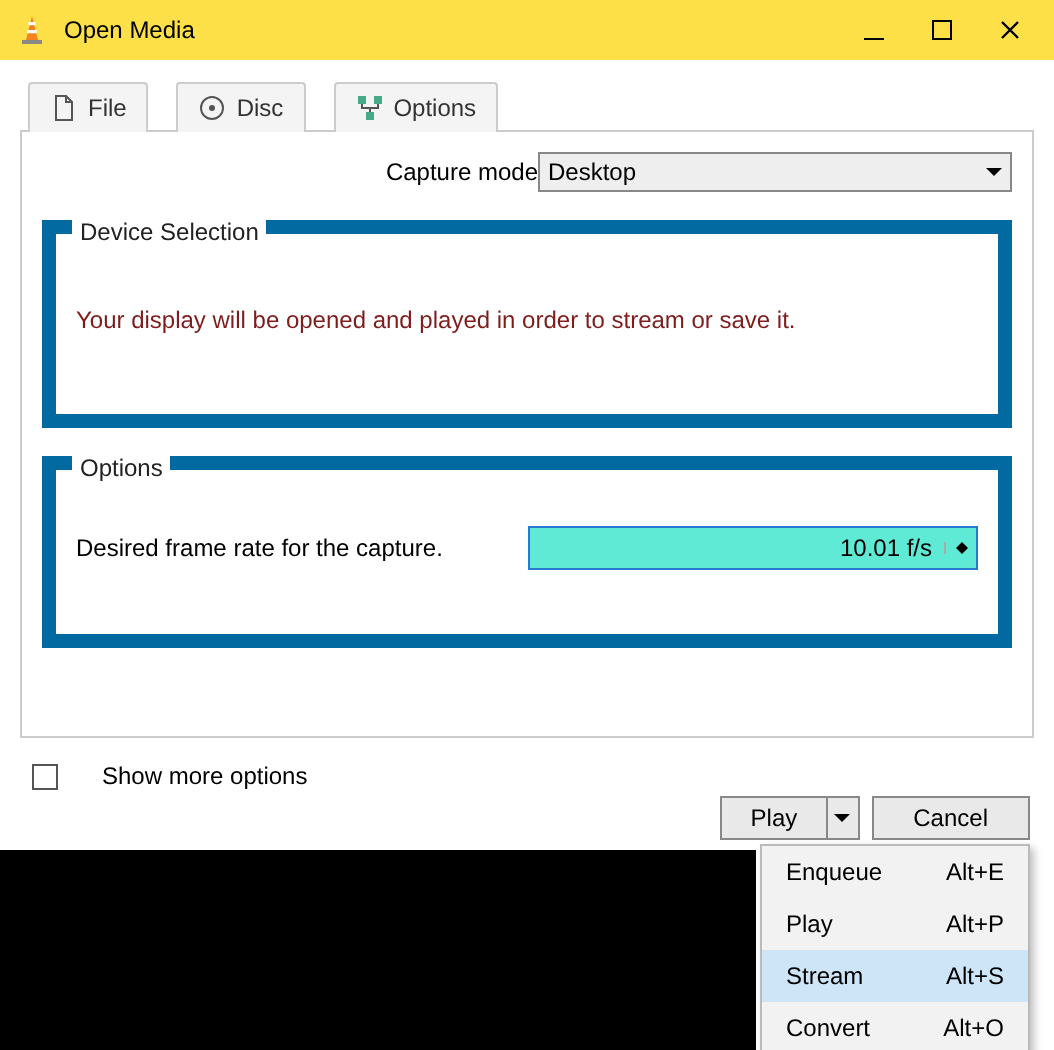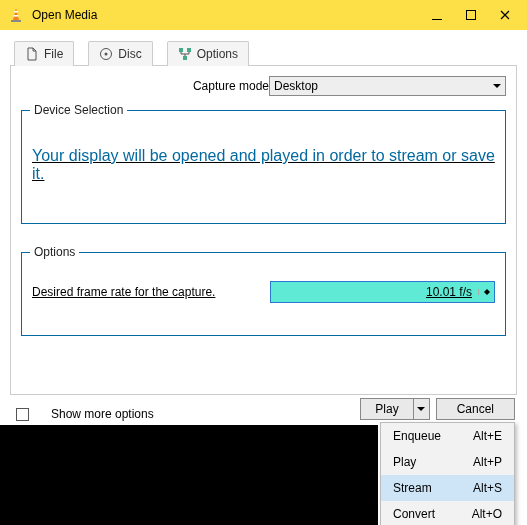--- a/index.html
+++ b/index.html
@@ -24,23 +24,23 @@
 .tab .ticon { width: 14px; height: 14px; }
 
 
 .tabbody { border: 1px solid #ccc; border-top: none; padding: 10px 10px 30px 10px; background: #fff; }
 
 .moderow { display: flex; align-items: center; margin-bottom: 14px; }
 .moderow .label { width: 248px; text-align: right; }
 .moderow .combo { flex: 1; display: flex; border: 1px solid #888; height: 20px; background: #eee; align-items: center; padding: 0 4px; justify-content: space-between; cursor: default; }
 .combo .caret { width: 0; height: 0; border-left: 4px solid transparent; border-right: 4px solid transparent; border-top: 4px solid #000; }
 
-.group { border: 1px solid #0369a1; padding: 14px 10px 18px 10px; margin-bottom: 28px; position: relative; text-decoration: underline; }
+.group { border: 7px solid #0369a1; padding: 14px 10px 18px 10px; margin-bottom: 14px; position: relative; }
 .group .legend { position: absolute; top: -8px; left: 8px; background: #fff; padding: 0 4px; font-size: 12px; color: #222; }
-.group .hint { margin: 22px 0; color: #0369a1; font-size: 16px; }
+.group .hint { margin: 22px 0; color: #7f1d1d; font-size: 12px; }
 
 .fpsrow { display: flex; align-items: center; padding: 14px 0; }
 .fpsrow .label { flex: 1; }
 .fpsrow .spin { width: 225px; display: flex; border: 1px solid #2a78d0; height: 22px; background: #5eead4; align-items: center; }
 .spin .val { flex: 1; text-align: right; padding: 3px 6px; }
 .spin .arrows { width: 16px; display: flex; flex-direction: column; border-left: 1px solid #aaa; }
 .spin .arrows div { flex: 1; display: flex; align-items: center; justify-content: center; }
 .spin .arrows .up::before { content: ""; border-left: 3px solid transparent; border-right: 3px solid transparent; border-bottom: 3px solid #000; }
 .spin .arrows .down::before { content: ""; border-left: 3px solid transparent; border-right: 3px solid transparent; border-top: 3px solid #000; }
 

